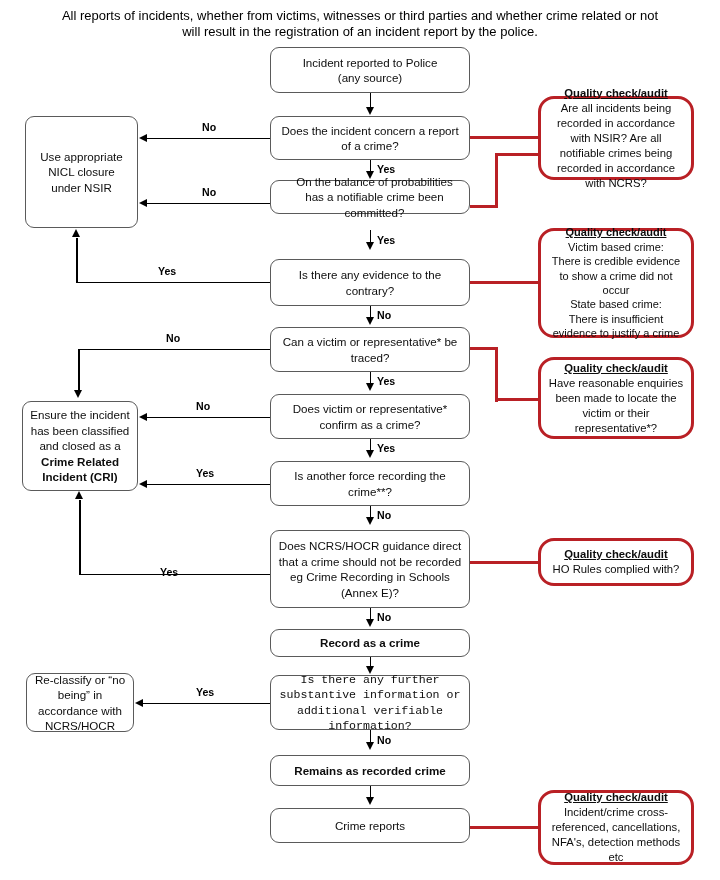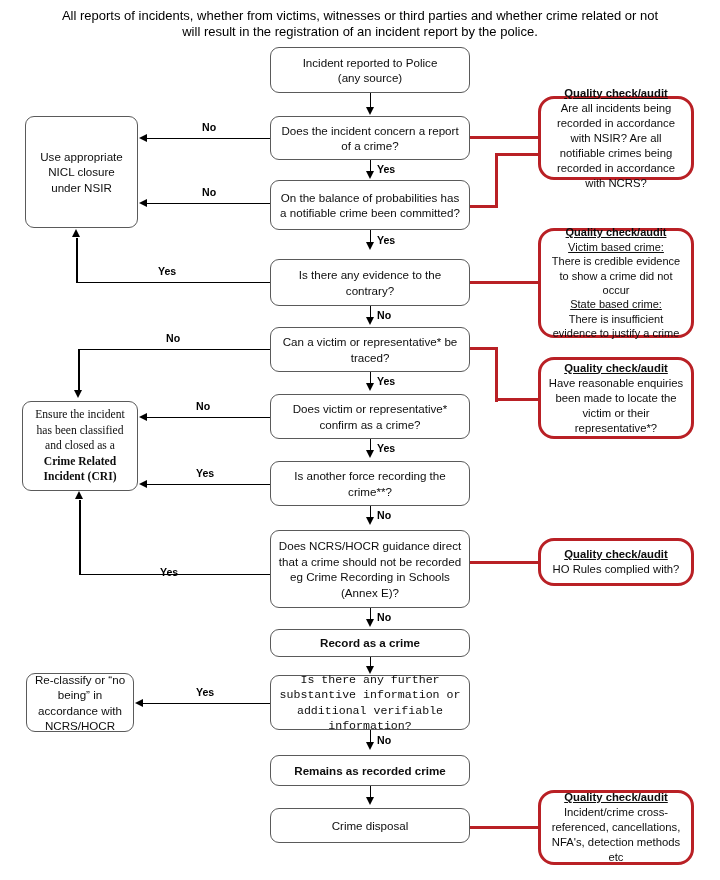--- a/index.html
+++ b/index.html
@@ -62,21 +62,20 @@
     padding: 3px 7px;
     color: #0d0d0d;
     z-index: 3;
   }
   .qbox .qtitle {
     font-weight: bold;
     text-decoration: underline;
     display: block;
   }
   .qbox .qsub {
-    text-decoration: underline;
     display: block;
   }
   
   .ln {
     position: absolute;
     background: #000000;
     z-index: 1;
   }
   .rln {
     position: absolute;
@@ -123,46 +122,46 @@
     <span>
       <span>Incident reported to Police</span><br>
       <span>(any source)</span>
     </span>
   </div>
 
   <div class="box" style="left:270px; top:116px; width:200px; height:44px;">Does the incident concern a report of a crime?</div>
 
   <div class="box" style="left:25px; top:116px; width:113px; height:112px;">Use appropriate NICL closure under NSIR</div>
 
-  <div class="box" style="left:270px; top:180px; width:200px; height:50px;">On the balance of probabilities has a notifiable crime been committed?</div>
+  <div class="box" style="left:270px; top:180px; width:200px; height:34px;padding-left:15px;">On the balance of probabilities has a notifiable crime been committed?</div>
 
   <div class="box" style="left:270px; top:259px; width:200px; height:47px;">Is there any evidence to the contrary?</div>
 
   <div class="box" style="left:270px; top:327px; width:200px; height:45px;">Can a victim or representative* be traced?</div>
 
   <div class="box" style="left:270px; top:394px; width:200px; height:45px;">Does victim or representative* confirm as a crime?</div>
 
-  <div class="box" style="left:22px; top:401px; width:116px; height:90px; flex-direction:column;font-family:Liberation Serif, serif;">
+  <div class="box" style="left:22px; top:401px; width:116px; height:90px; flex-direction:column;">
     <span>Ensure the incident has been classified and closed as a</span>
     <span class="b">Crime Related Incident (CRI)</span>
   </div>
 
   <div class="box" style="left:270px; top:461px; width:200px; height:45px;">Is another force recording the crime**?</div>
 
   <div class="box" style="left:270px; top:530px; width:200px; height:78px;">Does NCRS/HOCR guidance direct that a crime should not be recorded eg Crime Recording in Schools (Annex E)?</div>
 
   <div class="box bold" style="left:270px; top:629px; width:200px; height:28px;">Record as a crime</div>
 
   <div class="box" style="left:270px; top:675px; width:200px; height:55px;font-family:Liberation Mono, monospace;">Is there any further substantive information or additional verifiable information?</div>
 
   <div class="box" style="left:26px; top:673px; width:108px; height:59px;">Re-classify or “no being” in accordance with NCRS/HOCR</div>
 
   <div class="box bold" style="left:270px; top:755px; width:200px; height:31px;">Remains as recorded crime</div>
 
-  <div class="box" style="left:270px; top:808px; width:200px; height:35px;">Crime disposal</div>
+  <div class="box" style="left:270px; top:808px; width:200px; height:35px;">Crime reports</div>
 
   <div class="qbox" style="left:538px; top:96px; width:156px; height:84px;">
     <span>
       <span class="qtitle">Quality check/audit</span>
       <span>Are all incidents being recorded in accordance with NSIR? Are all notifiable crimes being recorded in accordance with NCRS?</span>
     </span>
   </div>
 
   <div class="qbox" style="left:538px; top:228px; width:156px; height:110px; font-size:11px; line-height:14.4px;">
     <span>

